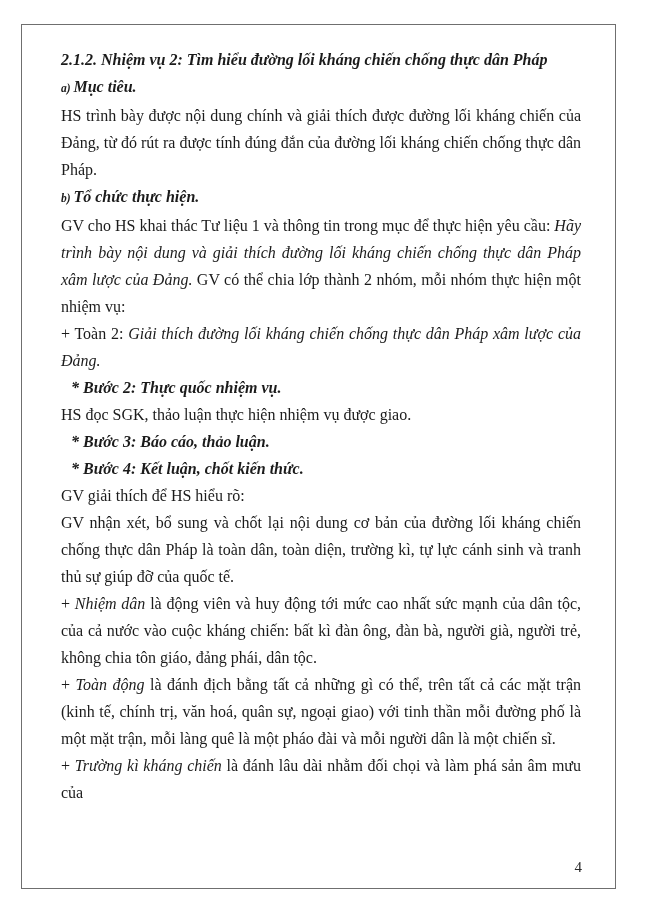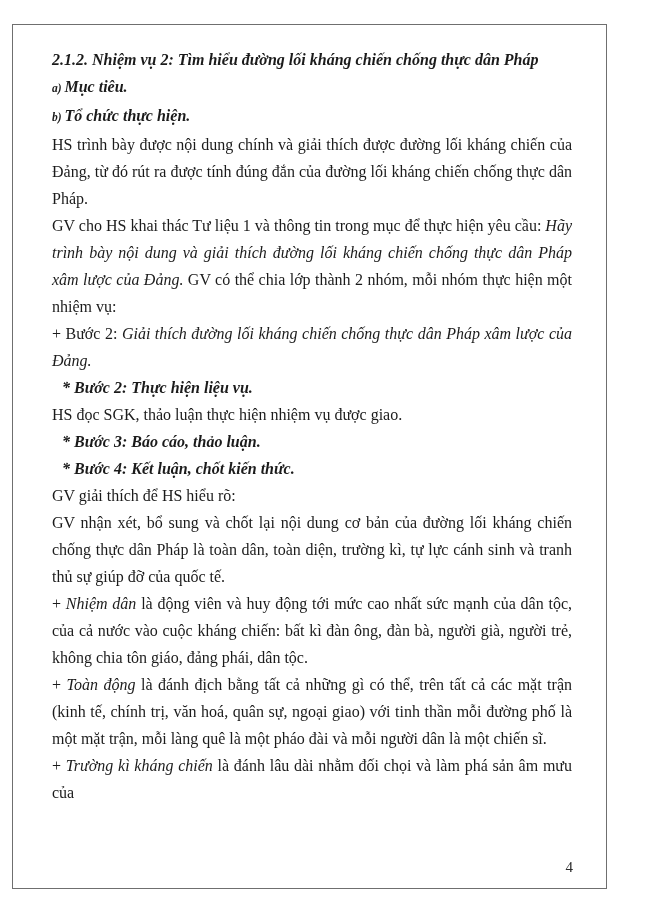--- a/index.html
+++ b/index.html
@@ -12,21 +12,21 @@
     font-family: "Liberation Serif", "DejaVu Serif", serif;
   }
   .canvas {
     position: relative;
     width: 650px;
     height: 919px;
     background: #ffffff;
   }
   .doc-page {
     position: absolute;
-    left: 12px;
+    left: 21px;
     top: 24px;
     width: 595px;
     height: 865px;
     background: #ffffff;
     border: 1px solid #6f6f6f;
     box-sizing: border-box;
   }
   .doc-content {
     position: absolute;
     left: 39px;
@@ -59,25 +59,25 @@
   }
 </style>
 </head>
 <body>
 
 <div class="canvas">
   <div class="doc-page">
     <div class="doc-content">
         <p class="para h2"><span class="run-bi">2.1.2. Nhiệm vụ 2: Tìm hiểu đường lối kháng chiến chống thực dân Pháp</span></p>
         <p class="para h3"><span class="run-bis">a) </span><span class="run-bi">Mục tiêu.</span></p>
+        <p class="para body"><span class="run-n">HS trình bày được nội dung chính và giải thích được đường lối kháng chiến của Đảng, từ đó rút ra được tính đúng đắn của đường lối kháng chiến chống thực dân Pháp.</span></p>
         <p class="para h3"><span class="run-bis">b) </span><span class="run-bi">Tổ chức thực hiện.</span></p>
-        <p class="para body"><span class="run-n">HS trình bày được nội dung chính và giải thích được đường lối kháng chiến của Đảng, từ đó rút ra được tính đúng đắn của đường lối kháng chiến chống thực dân Pháp.</span></p>
         <p class="para body"><span class="run-n">GV cho HS khai thác Tư liệu 1 và thông tin trong mục để thực hiện yêu cầu: </span><span class="run-i">Hãy trình bày nội dung và giải thích đường lối kháng chiến chống thực dân Pháp xâm lược của Đảng.</span><span class="run-n"> GV có thể chia lớp thành 2 nhóm, mỗi nhóm thực hiện một nhiệm vụ:</span></p>
-        <p class="para body"><span class="run-n">+ Bước 2: </span><span class="run-i">Giải thích đường lối kháng chiến chống thực dân Pháp xâm lược của Đảng.</span></p>
-        <p class="para step"><span class="run-bi">* Bước 2: Thực hiện liệu vụ.</span></p>
+        <p class="para body"><span class="run-n">+ Toàn 2: </span><span class="run-i">Giải thích đường lối kháng chiến chống thực dân Pháp xâm lược của Đảng.</span></p>
+        <p class="para step"><span class="run-bi">* Bước 2: Thực quốc nhiệm vụ.</span></p>
         <p class="para body"><span class="run-n">HS đọc SGK, thảo luận thực hiện nhiệm vụ được giao.</span></p>
         <p class="para step"><span class="run-bi">* Bước 3: Báo cáo, thảo luận.</span></p>
         <p class="para step"><span class="run-bi">* Bước 4: Kết luận, chốt kiến thức.</span></p>
         <p class="para body"><span class="run-n">GV giải thích để HS hiểu rõ:</span></p>
         <p class="para body"><span class="run-n">GV nhận xét, bổ sung và chốt lại nội dung cơ bản của đường lối kháng chiến chống thực dân Pháp là toàn dân, toàn diện, trường kì, tự lực cánh sinh và tranh thủ sự giúp đỡ của quốc tế.</span></p>
         <p class="para body"><span class="run-n">+ </span><span class="run-i">Nhiệm dân</span><span class="run-n"> là động viên và huy động tới mức cao nhất sức mạnh của dân tộc, của cả nước vào cuộc kháng chiến: bất kì đàn ông, đàn bà, người già, người trẻ, không chia tôn giáo, đảng phái, dân tộc.</span></p>
         <p class="para body"><span class="run-n">+ </span><span class="run-i">Toàn động</span><span class="run-n"> là đánh địch bằng tất cả những gì có thể, trên tất cả các mặt trận (kinh tế, chính trị, văn hoá, quân sự, ngoại giao) với tinh thần mỗi đường phố là một mặt trận, mỗi làng quê là một pháo đài và mỗi người dân là một chiến sĩ.</span></p>
         <p class="para body"><span class="run-n">+ </span><span class="run-i">Trường kì kháng chiến</span><span class="run-n"> là đánh lâu dài nhằm đối chọi và làm phá sản âm mưu của</span></p>
       </div>
     <div class="page-footer">4</div>

